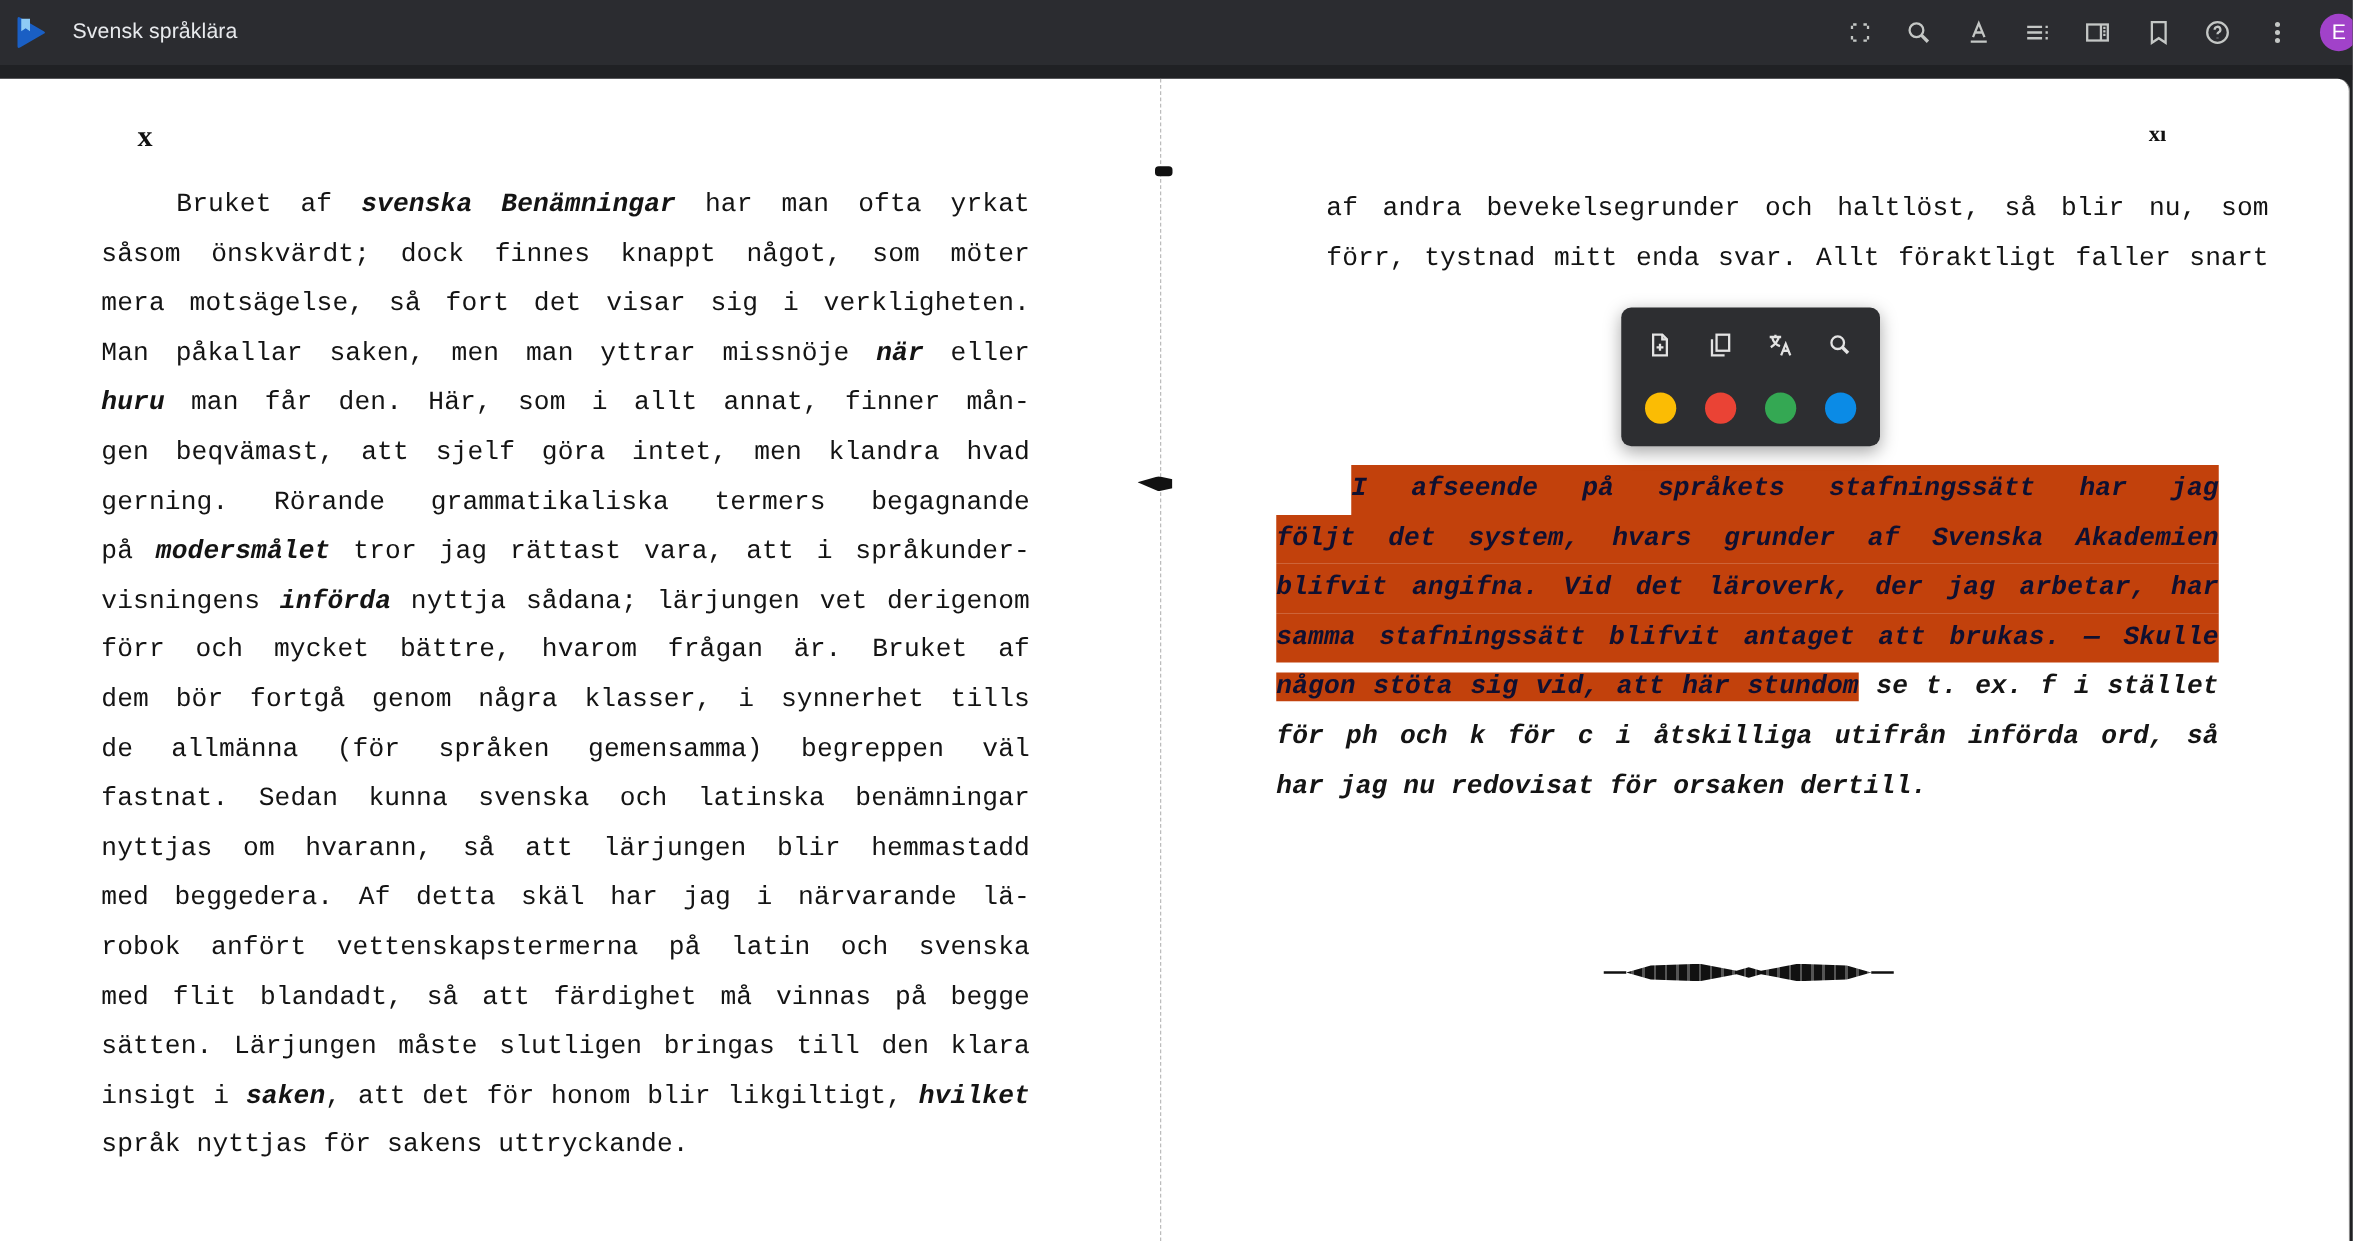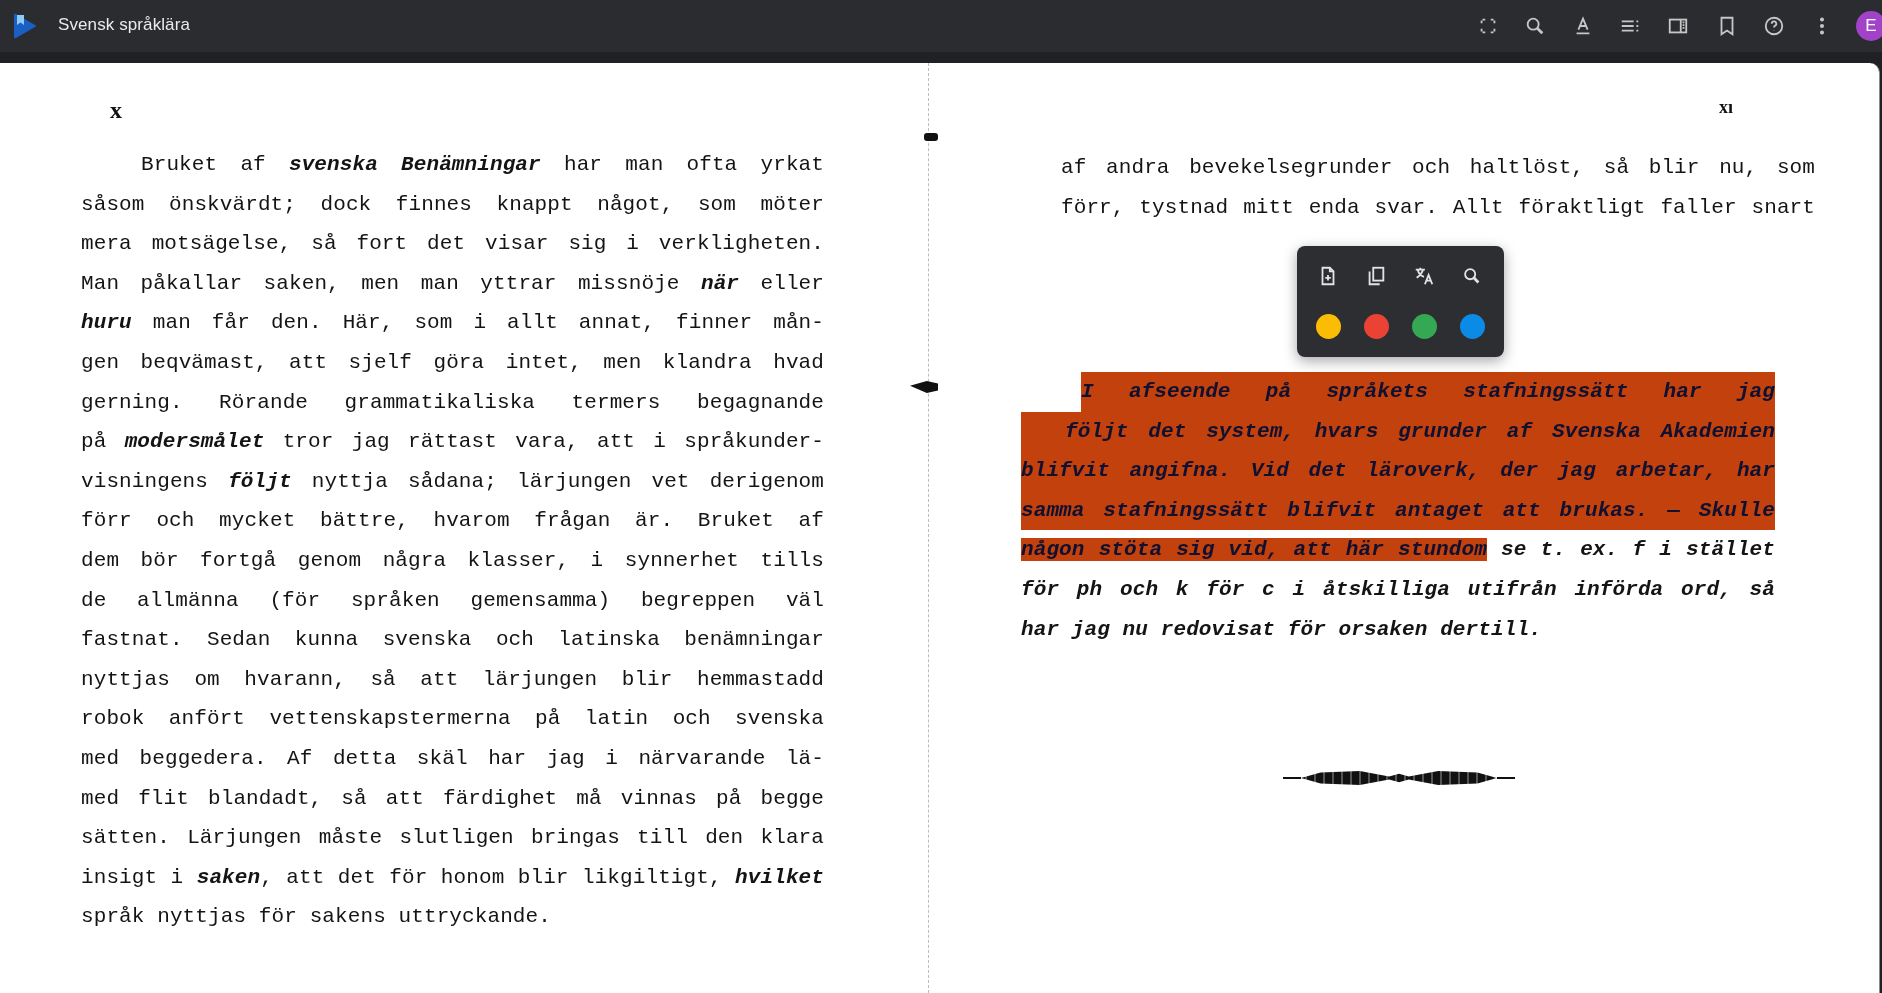--- a/index.html
+++ b/index.html
@@ -106,28 +106,28 @@
     <div class="folio" style="left:110px; top:34px;">x</div>
     <div class="text-block" id="left-text" style="left:81px; top:82px; width:743px;">
         <div class="line indent"><span>Bruket af </span><span class="it">svenska Benämningar</span><span> har man ofta yrkat</span></div>
         <div class="line"><span>såsom önskvärdt; dock finnes knappt något, som möter</span></div>
         <div class="line"><span>mera motsägelse, så fort det visar sig i verkligheten.</span></div>
         <div class="line"><span>Man påkallar saken, men man yttrar missnöje </span><span class="it">när</span><span> eller</span></div>
         <div class="line"><span class="it">huru</span><span> man får den. Här, som i allt annat, finner mån-</span></div>
         <div class="line"><span>gen beqvämast, att sjelf göra intet, men klandra hvad</span></div>
         <div class="line"><span>gerning. Rörande grammatikaliska termers begagnande</span></div>
         <div class="line"><span>på </span><span class="it">modersmålet</span><span> tror jag rättast vara, att i språkunder-</span></div>
-        <div class="line"><span>visningens </span><span class="it">följt</span><span> nyttja sådana; lärjungen vet derigenom</span></div>
+        <div class="line"><span>visningens </span><span class="it">införda</span><span> nyttja sådana; lärjungen vet derigenom</span></div>
         <div class="line"><span>förr och mycket bättre, hvarom frågan är. Bruket af</span></div>
         <div class="line"><span>dem bör fortgå genom några klasser, i synnerhet tills</span></div>
         <div class="line"><span>de allmänna (för språken gemensamma) begreppen väl</span></div>
         <div class="line"><span>fastnat. Sedan kunna svenska och latinska benämningar</span></div>
         <div class="line"><span>nyttjas om hvarann, så att lärjungen blir hemmastadd</span></div>
+        <div class="line"><span>med beggedera. Af detta skäl har jag i närvarande lä-</span></div>
         <div class="line"><span>robok anfört vettenskapstermerna på latin och svenska</span></div>
-        <div class="line"><span>med beggedera. Af detta skäl har jag i närvarande lä-</span></div>
         <div class="line"><span>med flit blandadt, så att färdighet må vinnas på begge</span></div>
         <div class="line"><span>sätten. Lärjungen måste slutligen bringas till den klara</span></div>
         <div class="line"><span>insigt i </span><span class="it">saken</span><span>, att det för honom blir likgiltigt, </span><span class="it">hvilket</span></div>
         <div class="line last"><span>språk nyttjas för sakens uttryckande.</span></div>
       </div>
   </div>
 
   <div class="binding"></div>
   <div class="blot1"></div>
   <div class="blot2"></div>
@@ -136,21 +136,21 @@
     <div class="folio" style="left:784px; top:34px; font-size:18px;">xı</div>
     <div class="text-block" id="right-p1" style="left:86px; top:85px; width:754px;margin-left:40px;">
         <div class="line">af andra bevekelsegrunder och haltlöst, så blir nu, som</div>
         <div class="line">förr, tystnad mitt enda svar. Allt föraktligt faller snart</div>
       </div>
     <div class="text-block" id="right-p2" style="left:86px; top:309px; width:754px;">
         <div class="line it indent">
           <span class="hl" style="display: block; text-align: justify; text-align-last: justify;">I afseende på språkets stafningssätt har jag</span>
         </div>
         <div class="line it">
-          <span class="hl" style="display: block; text-align: justify; text-align-last: justify; padding-left: 44px;">följt det system, hvars grunder af Svenska Akademien</span>
+          <span class="hl" style="display: block; text-align: justify; text-align-last: justify;">följt det system, hvars grunder af Svenska Akademien</span>
         </div>
         <div class="line it">
           <span class="hl" style="display: block; text-align: justify; text-align-last: justify;">blifvit angifna. Vid det läroverk, der jag arbetar, har</span>
         </div>
         <div class="line it">
           <span class="hl" style="display: block; text-align: justify; text-align-last: justify;">samma stafningssätt blifvit antaget att brukas. — Skulle</span>
         </div>
         <div class="line it"><span class="hl">någon stöta sig vid, att här stundom</span><span> se t. ex. f i stället</span></div>
         <div class="line it"><span>för ph och k för c i åtskilliga utifrån införda ord, så</span></div>
         <div class="line it last"><span>har jag nu redovisat för orsaken dertill.</span></div>

